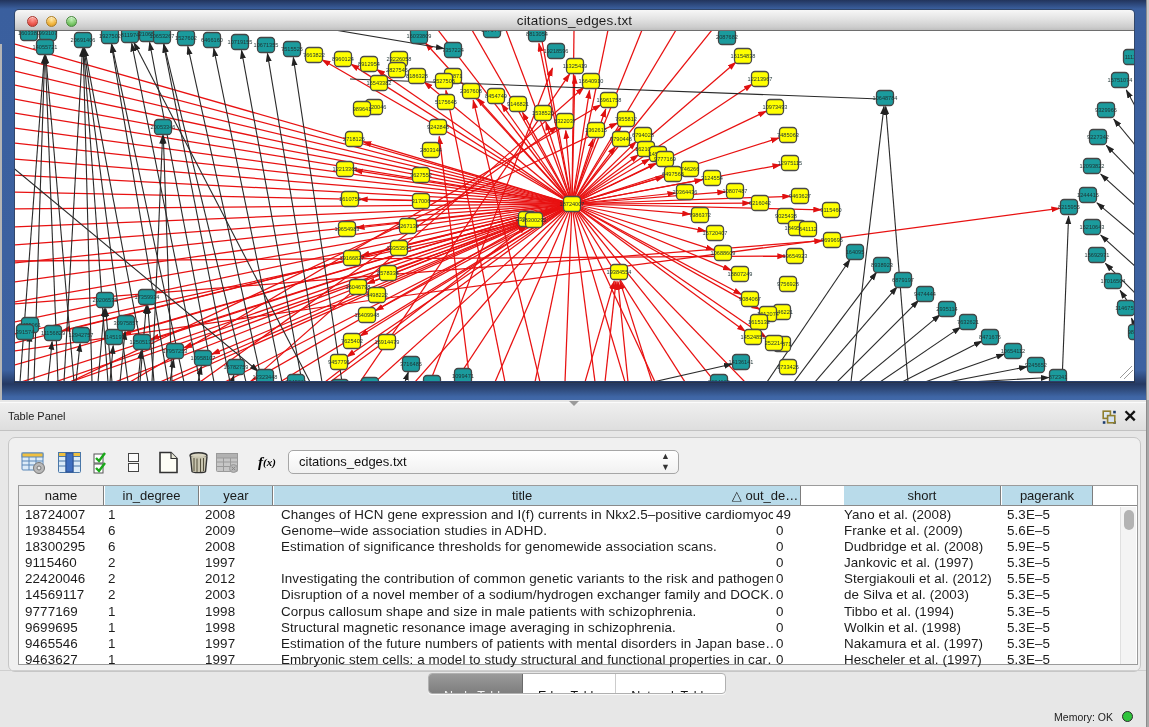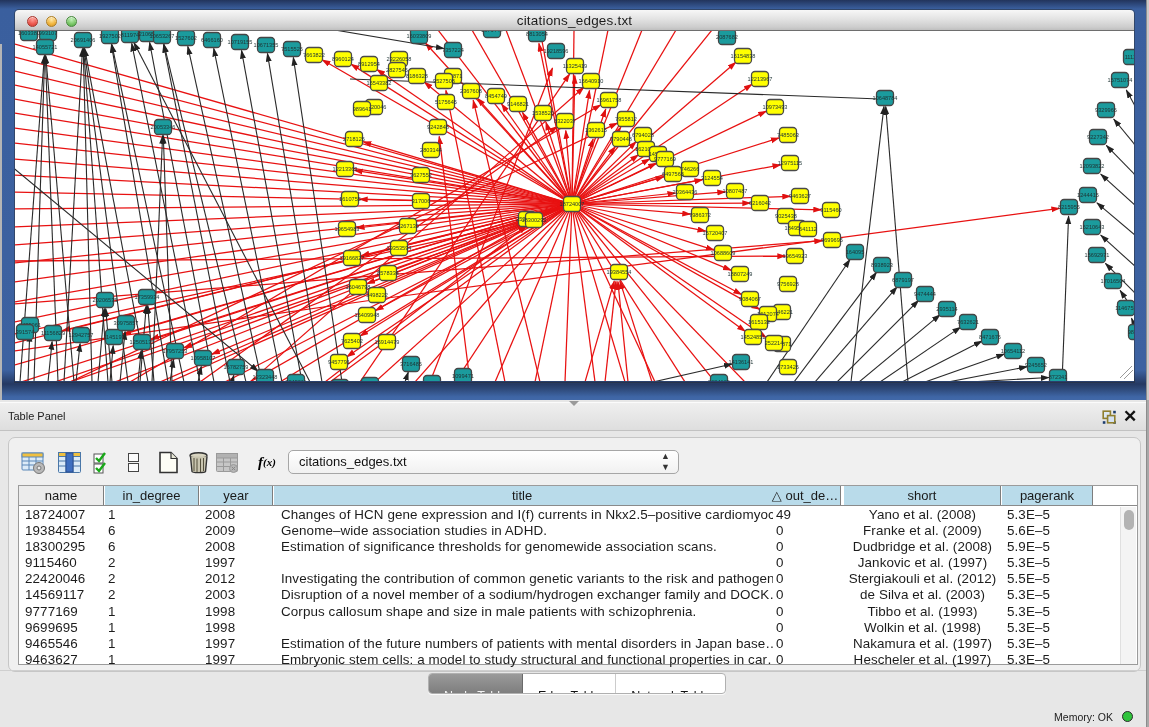--- a/index.html
+++ b/index.html
@@ -24,32 +24,32 @@
 #tools span{display:inline-block;vertical-align:top}
 #dd{position:absolute;left:279px;top:12px;width:391px;height:24px;background:linear-gradient(#ffffff,#f1f1f1);border:1px solid #a6a6a6;border-radius:5px;font-size:13px;color:#111;line-height:22px;padding-left:10px}
 #dd .ar{position:absolute;right:8px;top:0px;font-size:9px;color:#333;line-height:11px;text-align:center}
 #tbl{position:absolute;left:9px;top:47px;width:1120px;height:180px;background:#fff;border:1px solid #9b9b9b}
 #thead{position:absolute;left:0;top:0;width:1118px;height:20px;border-bottom:1px solid #8a8a8a;font-size:13px;color:#1a1a1a}
 #thead div{position:absolute;top:0;height:19px;line-height:19px;text-align:center;background:#b9dbea;border-right:1px solid #7d7d7d}
 #thead .h1{left:0;width:85px;background:#ececec}
 #thead .h2{left:86px;width:94px}
 #thead .h3{left:181px;width:73px}
 #thead .h4{left:255px;width:497px}
-#thead .h5{left:751px;width:71px}
+#thead .h5{left:711px;width:71px}
 #thead .h6{left:825px;width:157px}
 #thead .h7{left:983px;width:91px}
 #tbody{position:absolute;left:0;top:21px;width:1118px}
 .tr{position:relative;height:16.1px;font-size:13.4px;letter-spacing:0.1px;color:#1c1c1c;white-space:nowrap}
 .tr div{position:absolute;top:0;height:16px;line-height:15px;overflow:hidden}
 .c1{left:6px;width:80px}
 .c2{left:89px;width:90px}
 .c3{left:186px;width:68px}
 .c4{left:262px;width:492px}
 .c5{left:757px;width:66px}
-.c6{left:825px;width:157px;text-align:center}
+.c6{left:825px;width:157px;}
 .c7{left:988px;width:85px}
 #vscroll{position:absolute;right:1px;top:21px;width:16px;height:157px;background:#f4f4f4;border-left:1px solid #e0e0e0}
 #vthumb{position:absolute;left:3px;top:3px;width:10px;height:20px;border-radius:5px;background:#b3b3b3}
 #tabline{position:absolute;left:0;top:270px;width:1149px;border-top:1px solid #cfcfcf}
 #tabs{position:absolute;left:428px;top:273px;height:21px;border:1px solid #b0b0b0;border-radius:4px;background:#fff;overflow:hidden;box-shadow:0 1px 0 rgba(255,255,255,.8)}
 #tabs div{float:left;height:21px;line-height:20px;font-size:12.5px;color:#111;padding:12px 15px;border-right:1px solid #ccc}
 #tabs .sel{background:linear-gradient(#9a9a9a,#777);color:#f4f4f4;border-right:1px solid #6a6a6a}
 #tabs .last{border-right:none}
 #status{position:absolute;right:36px;top:311px;font-size:10.5px;color:#222}
 #dot{position:absolute;right:16px;top:310.5px;width:11px;height:11px;border-radius:50%;background:#2fc33c;border:1.5px solid #2c2c2c}
@@ -678,27 +678,28 @@
               <div class="c5">0</div>
               <div class="c6">de Silva et al. (2003)</div>
               <div class="c7">5.3E–5</div>
             </div>
 <div class="tr">
               <div class="c1">9777169</div>
               <div class="c2">1</div>
               <div class="c3">1998</div>
               <div class="c4">Corpus callosum shape and size in male patients with schizophrenia.</div>
               <div class="c5">0</div>
-              <div class="c6">Tibbo et al. (1993)</div>
+              <div class="c6">Tibbo et al. (1994)</div>
               <div class="c7">5.3E–5</div>
             </div>
 <div class="tr">
               <div class="c1">9699695</div>
               <div class="c2">1</div>
               <div class="c3">1998</div>
+              <div class="c4">Structural magnetic resonance image averaging in schizophrenia.</div>
               <div class="c5">0</div>
               <div class="c6">Wolkin et al. (1998)</div>
               <div class="c7">5.3E–5</div>
             </div>
 <div class="tr">
               <div class="c1">9465546</div>
               <div class="c2">1</div>
               <div class="c3">1997</div>
               <div class="c4">Estimation of the future numbers of patients with mental disorders in Japan base…</div>
               <div class="c5">0</div>

